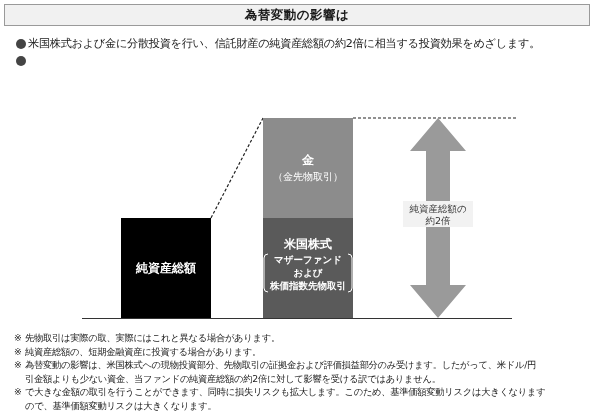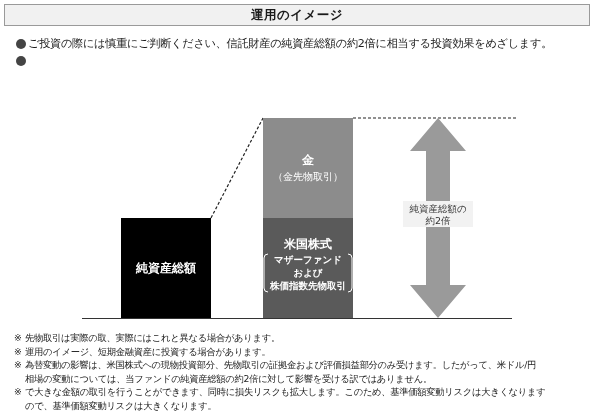--- a/index.html
+++ b/index.html
@@ -17,27 +17,27 @@
   .chart { position:absolute; left:0; top:100px; width:600px; height:225px; }
   .footnotes { position:absolute; left:14px; top:331px; width:580px; font-size:9.3px;
                line-height:13.6px; letter-spacing:-0.3px; color:#222; }
   .fn { position:relative; padding-left:11px; }
   .fn .mark { position:absolute; left:0; top:0; }
 </style>
 </head>
 <body>
 
 <div class="header">
-  <span>運用のイメージ</span>
+  <span>為替変動の影響は</span>
 </div>
 
 <div class="bullets">
   <div class="bullet">
     <span class="dot"></span>
-    <div>ご投資の際には慎重にご判断ください、信託財産の純資産総額の約2倍に相当する投資効果をめざします。</div>
+    <div>米国株式および金に分散投資を行い、信託財産の純資産総額の約2倍に相当する投資効果をめざします。</div>
   </div>
   <div class="bullet">
     <span class="dot"></span>
   </div>
 </div>
 
 <svg class="chart" width="600" height="225" viewBox="0 100 600 225" xmlns="http://www.w3.org/2000/svg">
 
   <line x1="82" y1="318.5" x2="512" y2="318.5" stroke="#333" stroke-width="1"></line>
 
@@ -66,25 +66,25 @@
   <text x="438" y="224" fill="#333" font-size="9.5" text-anchor="middle" font-family="DejaVu Sans, sans-serif">約2倍</text>
 </svg>
 
 <div class="footnotes">
   <div class="fn">
     <span class="mark">※</span>
     <div>先物取引は実際の取、実際にはこれと異なる場合があります。</div>
   </div>
   <div class="fn">
     <span class="mark">※</span>
-    <div>運用のイメージ、短期金融資産に投資する場合があります。</div>
+    <div>純資産総額の、短期金融資産に投資する場合があります。</div>
   </div>
   <div class="fn">
     <span class="mark">※</span>
     <div>為替変動の影響は、米国株式への現物投資部分、先物取引の証拠金および評価損益部分のみ受けます。したがって、米ドル/円</div>
-    <div>相場の変動については、当ファンドの純資産総額の約2倍に対して影響を受ける訳ではありません。</div>
+    <div>引金額よりも少ない資金、当ファンドの純資産総額の約2倍に対して影響を受ける訳ではありません。</div>
   </div>
   <div class="fn">
     <span class="mark">※</span>
     <div>で大きな金額の取引を行うことができます、同時に損失リスクも拡大します。このため、基準価額変動リスクは大きくなります</div>
     <div>ので、基準価額変動リスクは大きくなります。</div>
   </div>
 </div>
 
 </body></html>

